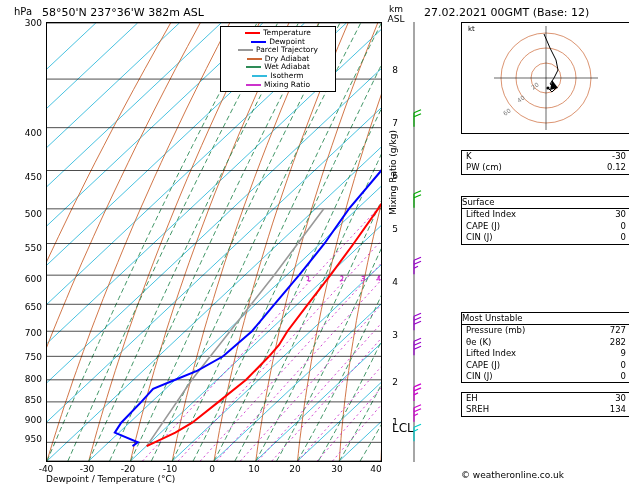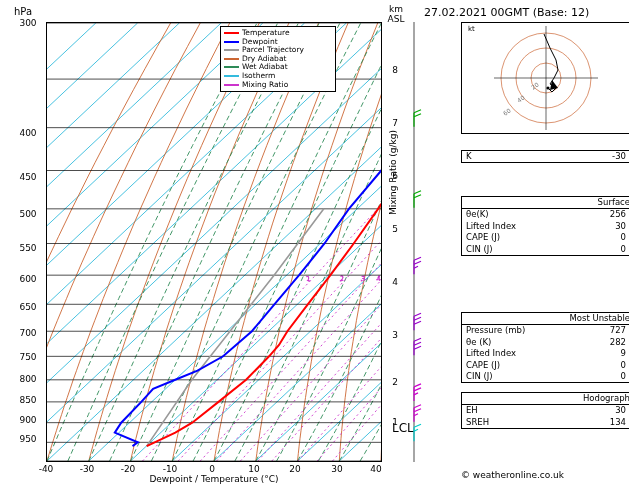--- a/index.html
+++ b/index.html
@@ -7,50 +7,51 @@
   .root{position:absolute;left:12px;top:0;width:629px;height:360px;}
   .abs{position:absolute;}
   
   .hdr-left{left:30px;top:6px;font-size:11px;color:#000;font-family:"DejaVu Sans",sans-serif;}
   .hdr-hpa{left:2px;top:6px;font-size:10px;color:#000;}
   .hdr-km{left:372px;top:4px;font-size:9px;color:#000;line-height:10px;text-align:center;width:24px;}
   .hdr-right{left:412px;top:6px;font-size:11px;color:#000;}
   
   #plot{left:34px;top:22px;width:336px;height:440px;border:1px solid #000;box-sizing:border-box;background:#fff;}
   #plot svg{display:block;}
-  .ylab{position:absolute;left:2px;font-size:9px;color:#000;text-align:center;width:28px;}
+  .ylab{position:absolute;left:2px;font-size:9px;color:#000;text-align:right;width:28px;}
   .xlab{position:absolute;top:464px;font-size:9px;color:#000;text-align:center;width:24px;}
-  .xtitle{left:34px;top:474px;width:336px;text-align:center;font-size:9px;color:#000;}
+  .xtitle{left:34px;top:474px;width:336px;text-align:left;font-size:9px;color:#000;}
   
   .legend{left:208px;top:26px;width:116px;border:1px solid #000;background:#fff;padding:2px 3px;box-sizing:border-box;}
-  .legend div{font-size:7.5px;line-height:8.6px;color:#000;white-space:nowrap;}
+  .legend div{font-size:7.5px;line-height:8.6px;color:#000;white-space:nowrap;text-align:center;}
   .lk{display:inline-block;width:15px;height:2px;vertical-align:middle;margin-right:3px;}
   
   .kmlab{position:absolute;left:372px;font-size:9px;color:#000;width:22px;text-align:center;}
   .mixlab{position:absolute;left:376px;top:215px;font-size:9px;color:#000;transform:rotate(-90deg);transform-origin:left top;white-space:nowrap;}
   .lcl{position:absolute;left:380px;top:421px;font-size:12px;color:#000;text-align:center;}
   
   .hodo{left:449px;top:22px;width:170px;height:112px;border:1px solid #000;background:#fff;box-sizing:border-box;}
   .hodo-kt{position:absolute;left:6px;top:2px;font-size:7px;color:#000;}
   
   .tbl{left:449px;width:170px;border:1px solid #000;background:#fff;box-sizing:border-box;font-size:8.5px;color:#000;}
   .trow{display:flex;justify-content:space-between;padding:0 4px;line-height:11.4px;white-space:nowrap;}
-  .sect{text-align:right;line-height:11.4px;border-top:1px solid #000;border-bottom:1px solid #000;font-size:8.5px;}
+  .sect{text-align:left;line-height:11.4px;border-top:1px solid #000;border-bottom:1px solid #000;font-size:8.5px;}
   .t1{top:150px;}
   .t2{top:196px;}
   .t3{top:312px;}
   .t4{top:392px;}
   .foot{left:449px;top:470px;font-size:9px;color:#000;}
 </style>
 </head>
 <body>
 
 <div class="root">
 
   <div class="abs hdr-hpa">hPa</div>
+  <div class="abs hdr-left">58°50'N 237°36'W 382m ASL</div>
   <div class="abs hdr-km">
     <div>km</div>
     <div>ASL</div>
   </div>
   <div class="abs hdr-right">27.02.2021 00GMT (Base: 12)</div>
 
   <div class="abs" id="plot">
     <svg width="334" height="438" viewBox="0 0 334 438">
       <defs>
         <clipPath id="clipPlot">
@@ -297,29 +298,29 @@
         <circle cx="2" cy="10" r="1.6" fill="#000000"></circle>
       </g>
     </svg>
   </div>
 
   <div class="abs tbl t1">
     <div class="trow">
         <span>K</span>
         <span>-30</span>
       </div>
+    <div class="trow">
+        <span>PW (cm)</span>
+        <span>0.12</span>
+      </div>
   </div>
 
   <div class="abs tbl t2">
     <div class="sect" style="border-top:none">Surface</div>
     <div class="trow">
-        <span>θe(K)</span>
-        <span>256</span>
-      </div>
-    <div class="trow">
         <span>Lifted Index</span>
         <span>30</span>
       </div>
     <div class="trow">
         <span>CAPE (J)</span>
         <span>0</span>
       </div>
     <div class="trow">
         <span>CIN (J)</span>
         <span>0</span>
@@ -344,21 +345,20 @@
         <span>CAPE (J)</span>
         <span>0</span>
       </div>
     <div class="trow">
         <span>CIN (J)</span>
         <span>0</span>
       </div>
   </div>
 
   <div class="abs tbl t4">
-    <div class="sect" style="border-top:none">Hodograph</div>
     <div class="trow">
         <span>EH</span>
         <span>30</span>
       </div>
     <div class="trow">
         <span>SREH</span>
         <span>134</span>
       </div>
   </div>
 

